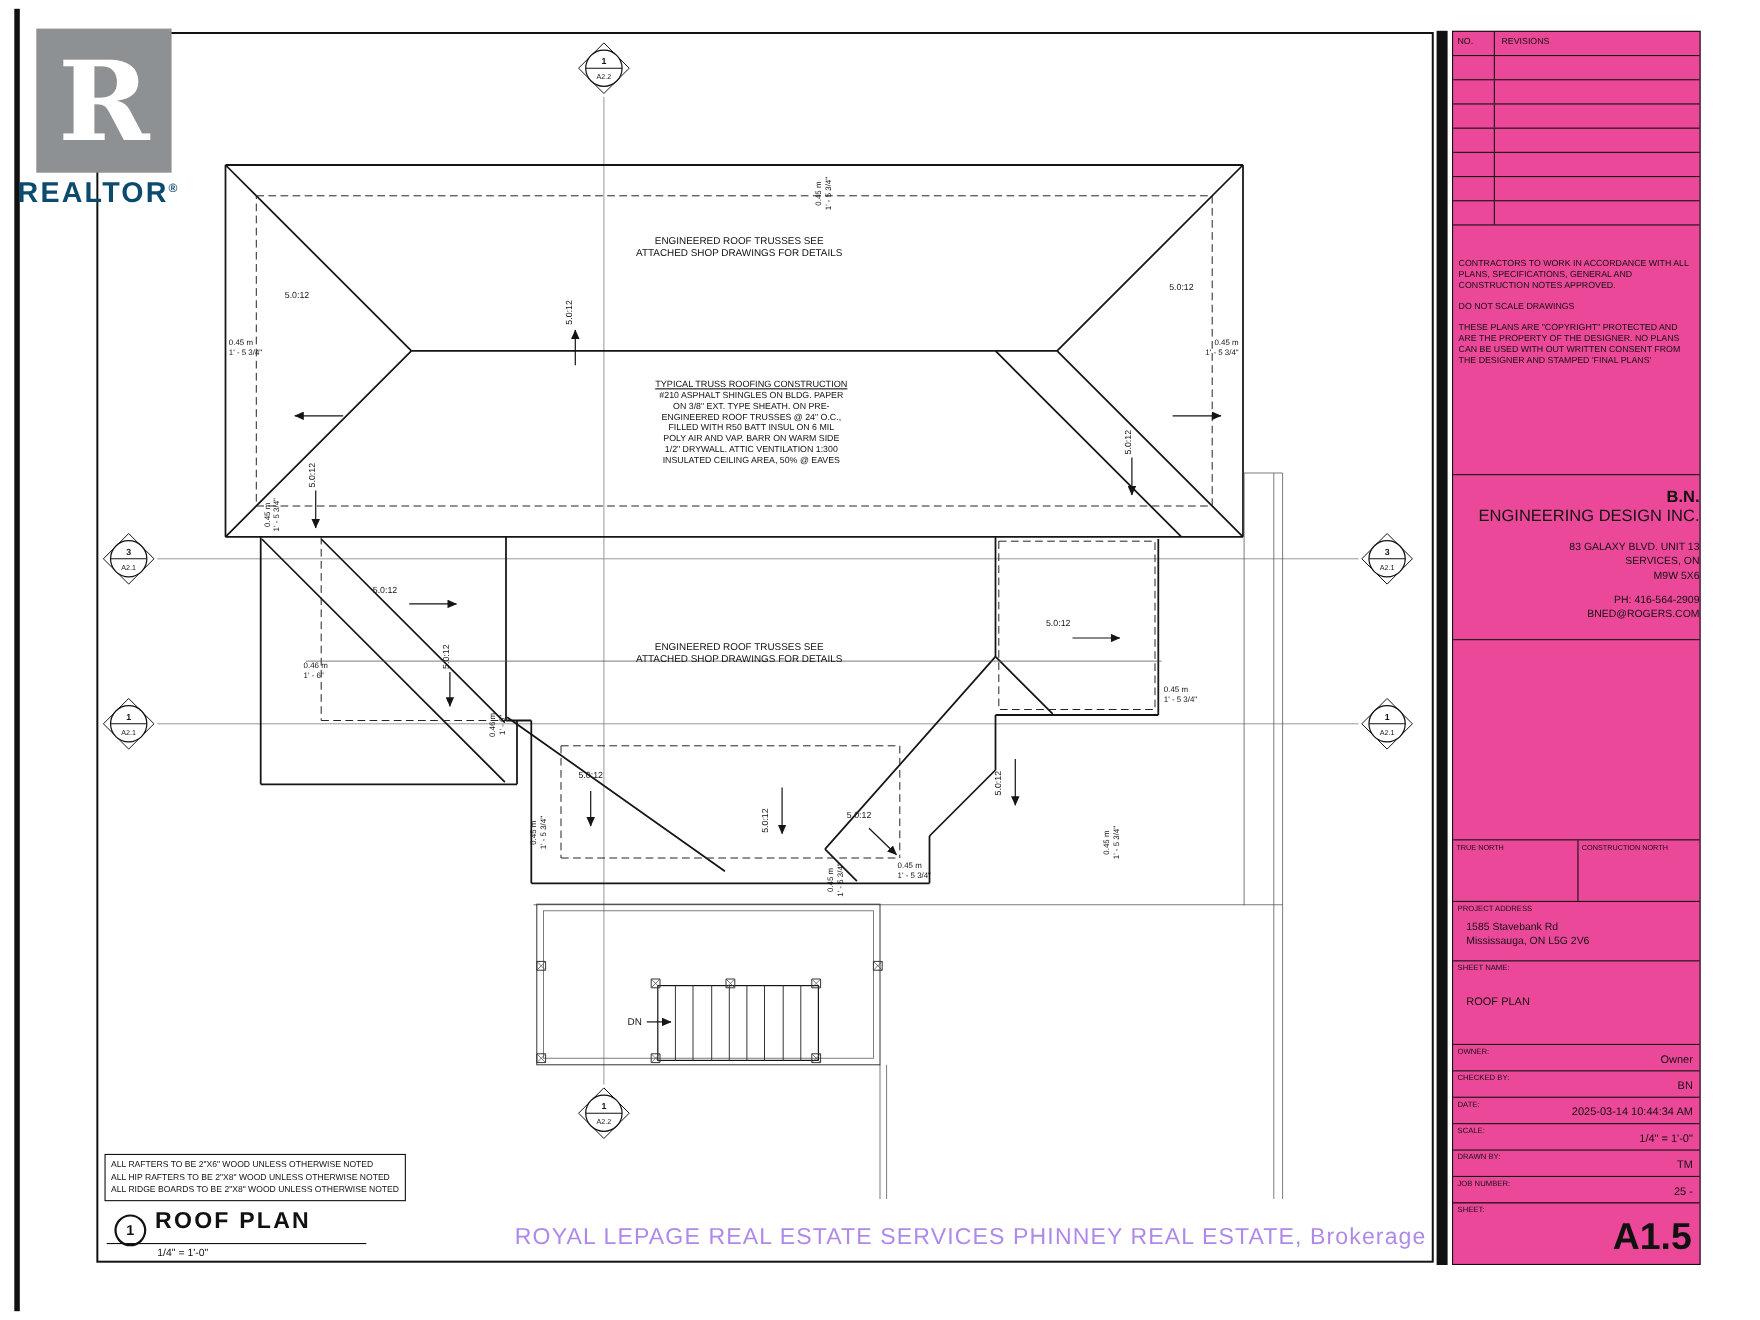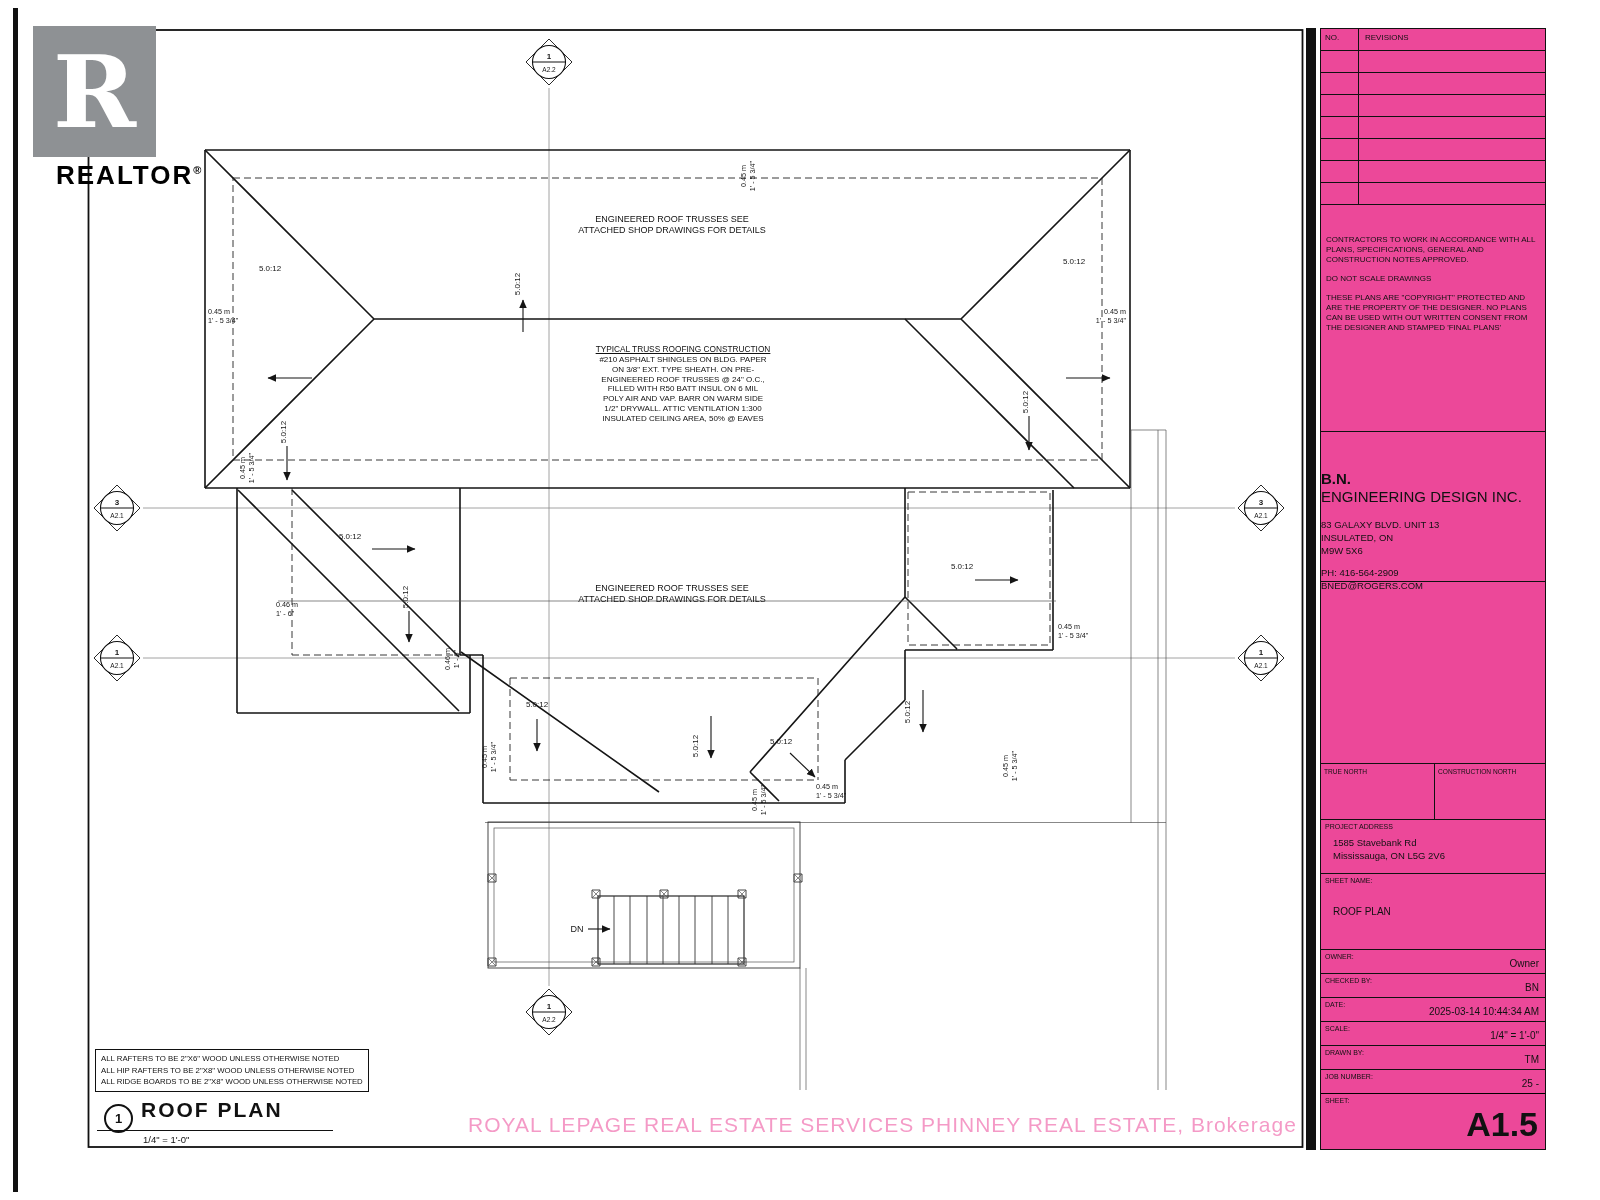--- a/index.html
+++ b/index.html
@@ -18,47 +18,47 @@
   .dim{font-size:7.2px;}
   .mnum{font-size:8px;font-weight:bold;}
   .msheet{font-size:6.5px;}
 
   
   .edgebar{left:13px;top:8px;width:5px;height:1184px;background:#111;}
   
   .logo-box{left:33px;top:26px;width:123px;height:131px;background:#8e9194;color:#fff;
             display:flex;align-items:center;justify-content:center;
             font-family:"DejaVu Serif",serif;font-weight:bold;font-size:100px;line-height:1;}
-  .logo-word{left:16px;top:160px;font-size:26px;font-weight:bold;color:#000000;letter-spacing:2px;margin-left:40px;}
+  .logo-word{left:16px;top:160px;font-size:26px;font-weight:bold;color:#0c4a6e;letter-spacing:2px;}
   .logo-word sup{font-size:11px;}
 
   
   .tnote{text-align:center;font-size:9px;line-height:1.18;transform:translateX(-50%);}
   .cnote{transform:translateX(-50%);text-align:center;font-size:8px;line-height:1.22;width:190px;}
   .cnote .ct{font-size:8.3px;font-weight:normal;text-decoration:underline;margin-bottom:1px;}
   .rafterbox{left:95px;top:1049px;width:262px;border:1.2px solid #111;padding:3px 5px;
              font-size:7.8px;line-height:1.5;background:#fff;}
   .plan-circle{left:104px;top:1104px;width:25px;height:25px;border:2px solid #111;border-radius:50%;
                display:flex;align-items:center;justify-content:center;font-size:13px;font-weight:bold;background:#fff;}
   .plan-title{left:141px;top:1098px;font-size:21px;font-weight:bold;letter-spacing:2px;}
   .plan-underline{left:97px;top:1130px;width:236px;border-top:1.6px solid #111;height:0;}
   .plan-scale{left:143px;top:1134px;font-size:9.5px;}
-  .watermark{left:468px;top:1113px;font-size:21px;color:#ec4899;opacity:.55;letter-spacing:1px;white-space:nowrap;}
+  .watermark{left:468px;top:1113px;font-size:21px;color:#6d28d9;opacity:.55;letter-spacing:1px;white-space:nowrap;}
 
   
   .sepbar{left:1306px;top:28px;width:10px;height:1122px;background:#111;}
   .tb{left:1320px;top:28px;width:226px;height:1122px;border:1.5px solid #111;box-sizing:border-box;background:#ec4899;}
   .rev-row{height:22px;border-bottom:1px solid #111;position:relative;box-sizing:border-box;}
   .rev-row .no-cell{position:absolute;left:0;top:0;width:38px;height:100%;border-right:1px solid #111;box-sizing:border-box;
                     font-size:8px;padding:4px 0 0 4px;}
   .rev-row .rv-cell{position:absolute;left:38px;top:0;right:12px;height:100%;font-size:8px;padding:4px 0 0 6px;}
   .notes{position:absolute;left:5px;top:206px;width:212px;font-size:8px;line-height:1.25;}
   .notes p{margin:0 0 9px 0;}
   .rule{position:absolute;left:0;width:100%;border-top:1px solid #111;height:0;}
-  .company{position:absolute;left:0;top:415px;width:100%;text-align:left;margin-top:27px;}
+  .company{position:absolute;left:0;top:415px;width:100%;text-align:right;}
   .company .n1{font-size:15px;font-weight:bold;line-height:1.1;}
   .company .n2{font-size:15px;font-weight:normal;line-height:1.15;}
   .company .addr{font-size:9.5px;line-height:1.4;margin-top:13px;}
   .company .contact{font-size:9.5px;line-height:1.4;margin-top:8px;}
   .north{position:absolute;left:0;top:734px;width:100%;height:56px;border-top:1px solid #111;box-sizing:border-box;}
   .north .nc{position:absolute;top:0;height:100%;font-size:6.6px;padding:4px 0 0 3px;box-sizing:border-box;}
   .north .nc.left{left:0;width:113px;}
   .north .nc.right{left:113px;right:0;border-left:1px solid #111;}
   .sect{position:absolute;left:0;width:100%;border-top:1px solid #111;box-sizing:border-box;}
   .sect .lab{position:absolute;left:4px;top:3px;font-size:7px;}
@@ -327,21 +327,21 @@
       <p>THESE PLANS ARE "COPYRIGHT" PROTECTED AND ARE THE PROPERTY OF THE DESIGNER. NO PLANS CAN BE USED WITH OUT WRITTEN CONSENT FROM THE DESIGNER AND STAMPED 'FINAL PLANS'</p>
     </div>
 
     <div class="rule" style="top:402px"></div>
 
     <div class="company">
       <div class="n1">B.N.</div>
       <div class="n2">ENGINEERING DESIGN INC.</div>
       <div class="addr">
         <div>83 GALAXY BLVD. UNIT 13</div>
-        <div>INSULATED, ON</div>
+        <div>SERVICES, ON</div>
         <div>M9W 5X6</div>
       </div>
       <div class="contact">
         <div>PH: 416-564-2909</div>
         <div>BNED@ROGERS.COM</div>
       </div>
     </div>
 
     <div class="rule" style="top:552px"></div>
 

